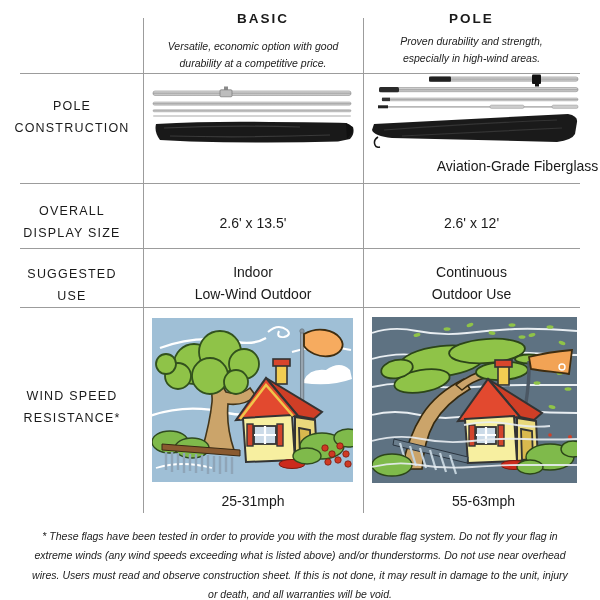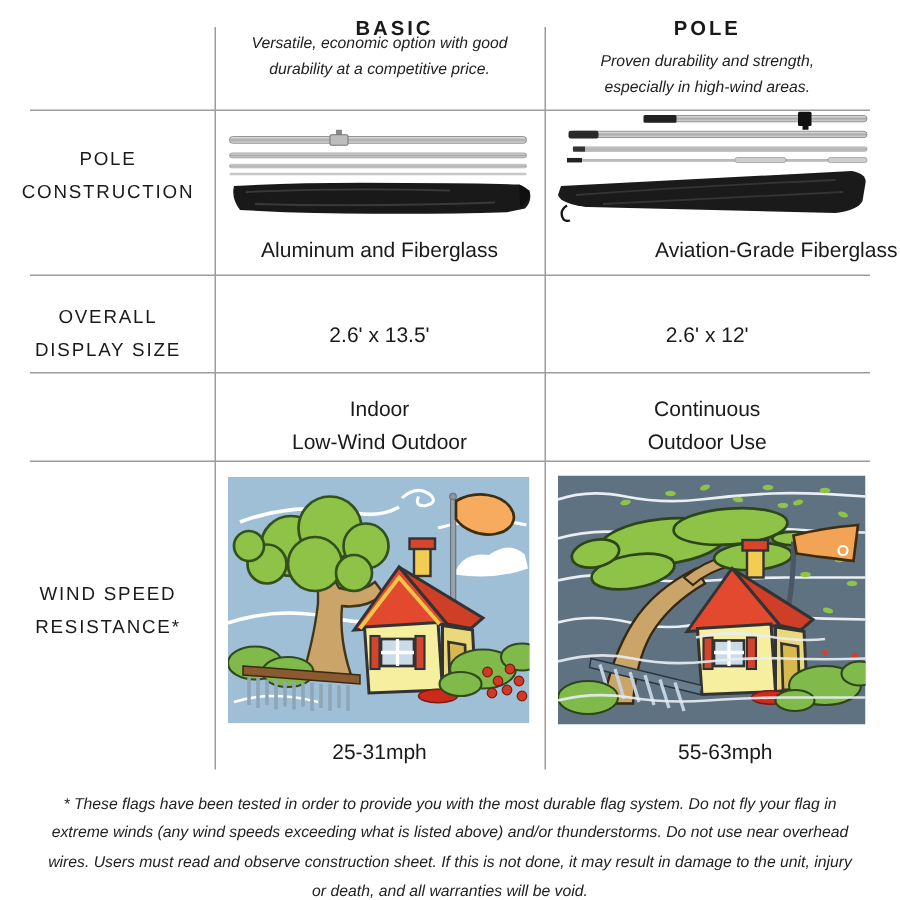--- a/index.html
+++ b/index.html
@@ -27,30 +27,32 @@
 <div class="canvas">
 
   <div class="gridline vline" style="left:143px;"></div>
   <div class="gridline vline" style="left:363px;"></div>
   <div class="gridline hline" style="top:73px;"></div>
   <div class="gridline hline" style="top:183px;"></div>
   <div class="gridline hline" style="top:248px;"></div>
   <div class="gridline hline" style="top:307px;"></div>
 
   <div class="col-header" style="left:155px;top:11px;width:216px;">BASIC</div>
-  <div class="col-desc" style="left:146px;top:21px;width:214px;">Versatile, economic option with good
+  <div class="col-desc" style="left:146px;top:38px;width:214px;">Versatile, economic option with good
 durability at a competitive price.</div>
   <div class="col-header" style="left:365px;top:11px;width:213px;">POLE</div>
   <div class="col-desc" style="left:366px;top:33px;width:211px;">Proven durability and strength,
 especially in high-wind areas.</div>
 
   <div class="row-label" style="left:12px;top:96px;width:120px;">POLE
 CONSTRUCTION</div>
   <div class="row-label" style="left:12px;top:201px;width:120px;">OVERALL
 DISPLAY SIZE</div>
+  <div class="row-label" style="left:12px;top:264px;width:120px;">SUGGESTED
+USE</div>
   <div class="row-label" style="left:12px;top:386px;width:120px;">WIND SPEED
 RESISTANCE*</div>
 
   <div class="img-box" style="left:150px;top:84px;width:208px;height:64px;">
     <svg width="208" height="64" viewBox="0 0 208 64">
       <defs>
         <linearGradient id="silv1" x1="0" y1="0" x2="0" y2="1">
           <stop offset="0" stop-color="#ececec"></stop>
             <stop offset="0.5" stop-color="#a9a9a9"></stop>
             <stop offset="1" stop-color="#dedede"></stop>
@@ -60,21 +62,20 @@
       <rect x="74" y="2.5" width="4" height="4" fill="#8a8a8a"></rect>
       <rect x="70" y="5.8" width="12" height="7" rx="1" fill="#bdbdbd" stroke="#777" stroke-width="0.7"></rect>
       <rect x="3" y="18" width="198" height="3.2" rx="1.6" fill="url(#silv1)" stroke="#8d8d8d" stroke-width="0.5"></rect>
       <rect x="3" y="25.5" width="198" height="2.4" rx="1.2" fill="url(#silv1)" stroke="#939393" stroke-width="0.4"></rect>
       <rect x="3" y="31.2" width="198" height="1.6" rx="0.8" fill="#c6c6c6"></rect>
       <path d="M6 40 Q60 37 120 38 Q170 38 196 39 L203 43 Q205 50 200 55 L188 57.5 Q120 59.5 40 57.5 L10 56 Q4 48 6 40 Z" fill="#191919"></path>
       <path d="M14 44 Q80 41 150 43 M20 52 Q95 54 180 51" stroke="#3a3a3a" stroke-width="1.2" fill="none"></path>
       <path d="M196 39 q9 3 6 10 l-5 6" fill="#101010"></path>
     </svg>
   </div>
-  <div class="cell-value" style="left:145px;top:156px;width:216px;">Aluminum and Fiberglass</div>
 
   <div class="img-box" style="left:372px;top:74px;width:208px;height:74px;">
     <svg width="208" height="74" viewBox="0 0 208 74">
       <defs>
         <linearGradient id="silv2" x1="0" y1="0" x2="0" y2="1">
           <stop offset="0" stop-color="#ececec"></stop>
             <stop offset="0.5" stop-color="#a9a9a9"></stop>
             <stop offset="1" stop-color="#dedede"></stop>
         </linearGradient>
       </defs>

